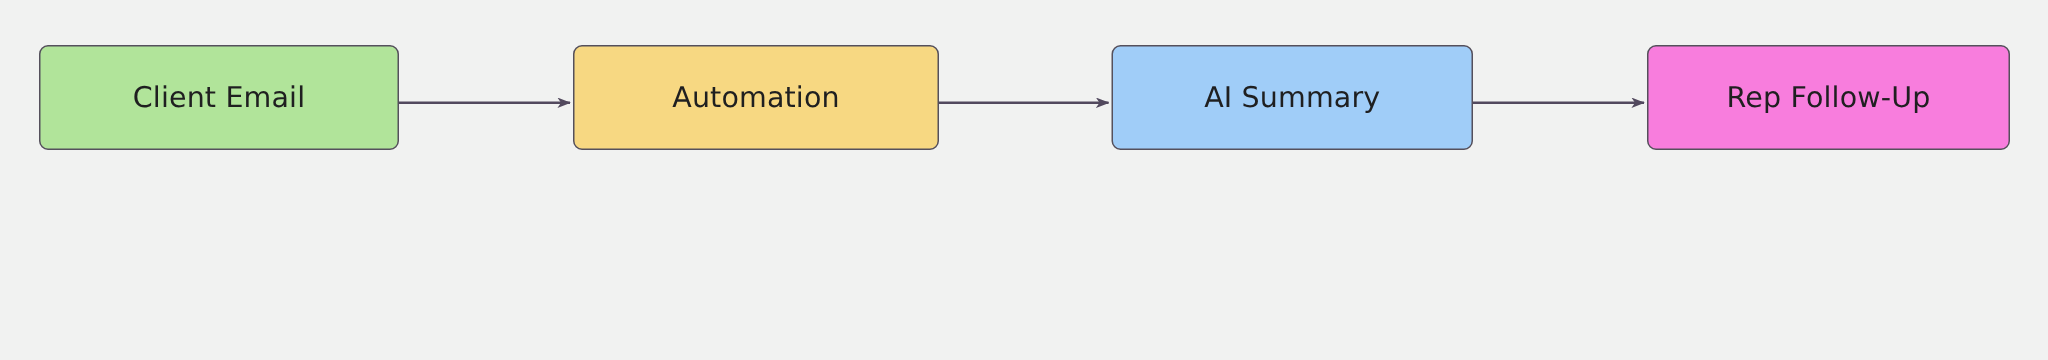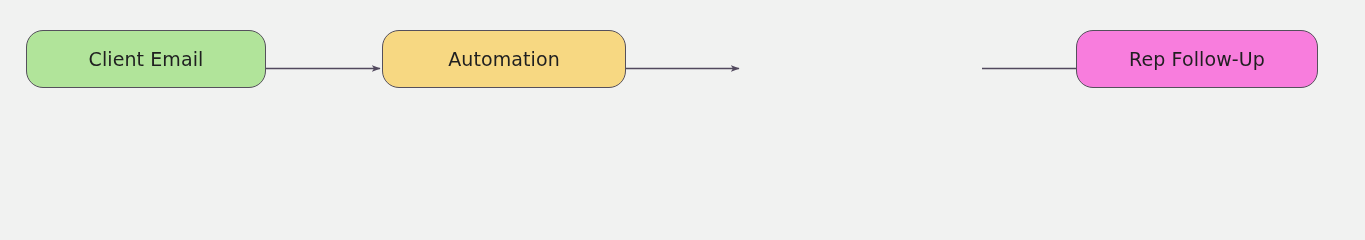--- a/index.html
+++ b/index.html
@@ -23,40 +23,40 @@
     position: absolute;
     left: 0;
     top: 0;
     width: 1365px;
     height: 129px;
     pointer-events: none;
   }
   .node {
     position: absolute;
     box-sizing: border-box;
-    height: 58px;
+    height: 70px;
     top: 30px;
     border: 1.7px solid #55505c;
-    border-radius: 17px;
+    border-radius: 6px;
     display: flex;
     align-items: center;
     justify-content: center;
     padding: 0 10px;
   }
   .node-label {
     font-size: 19px;
     line-height: 1;
     color: #1f1f20;
     white-space: nowrap;
     letter-spacing: 0.1px;
   }
   #node-client-email { left: 26px;   width: 240px; background: #b1e49a; }
   #node-automation   { left: 382px;  width: 244px; background: #f7d882; text-align: right; }
   #node-ai-summary   { left: 741px;  width: 241px; background: #a0cdf8; }
-  #node-rep-followup { left: 1076px; width: 242px; background: #f87ddd; }
+  #node-rep-followup { left: 1098px; width: 242px; background: #f87ddd; }
 </style>
 </head>
 <body>
 
 <div id="flow-canvas">
 
   <svg class="edge-layer" viewBox="0 0 1365 129" width="1365" height="129" xmlns="http://www.w3.org/2000/svg">
     <defs>
       <marker id="arrowhead" markerWidth="9" markerHeight="7" refX="8.4" refY="3.5" orient="auto" markerUnits="userSpaceOnUse">
         <path d="M0,0 L9,3.5 L0,7 L2.4,3.5 Z" fill="#52495e"></path>
@@ -68,18 +68,21 @@
   </svg>
 
   <div class="node" id="node-client-email">
     <span class="node-label">Client Email</span>
   </div>
 
   <div class="node" id="node-automation">
     <span class="node-label">Automation</span>
   </div>
 
+  <div class="node" id="node-ai-summary">
+    <span class="node-label">AI Summary</span>
+  </div>
 
   <div class="node" id="node-rep-followup">
     <span class="node-label">Rep Follow-Up</span>
   </div>
 
 </div>
 
 </body></html>

